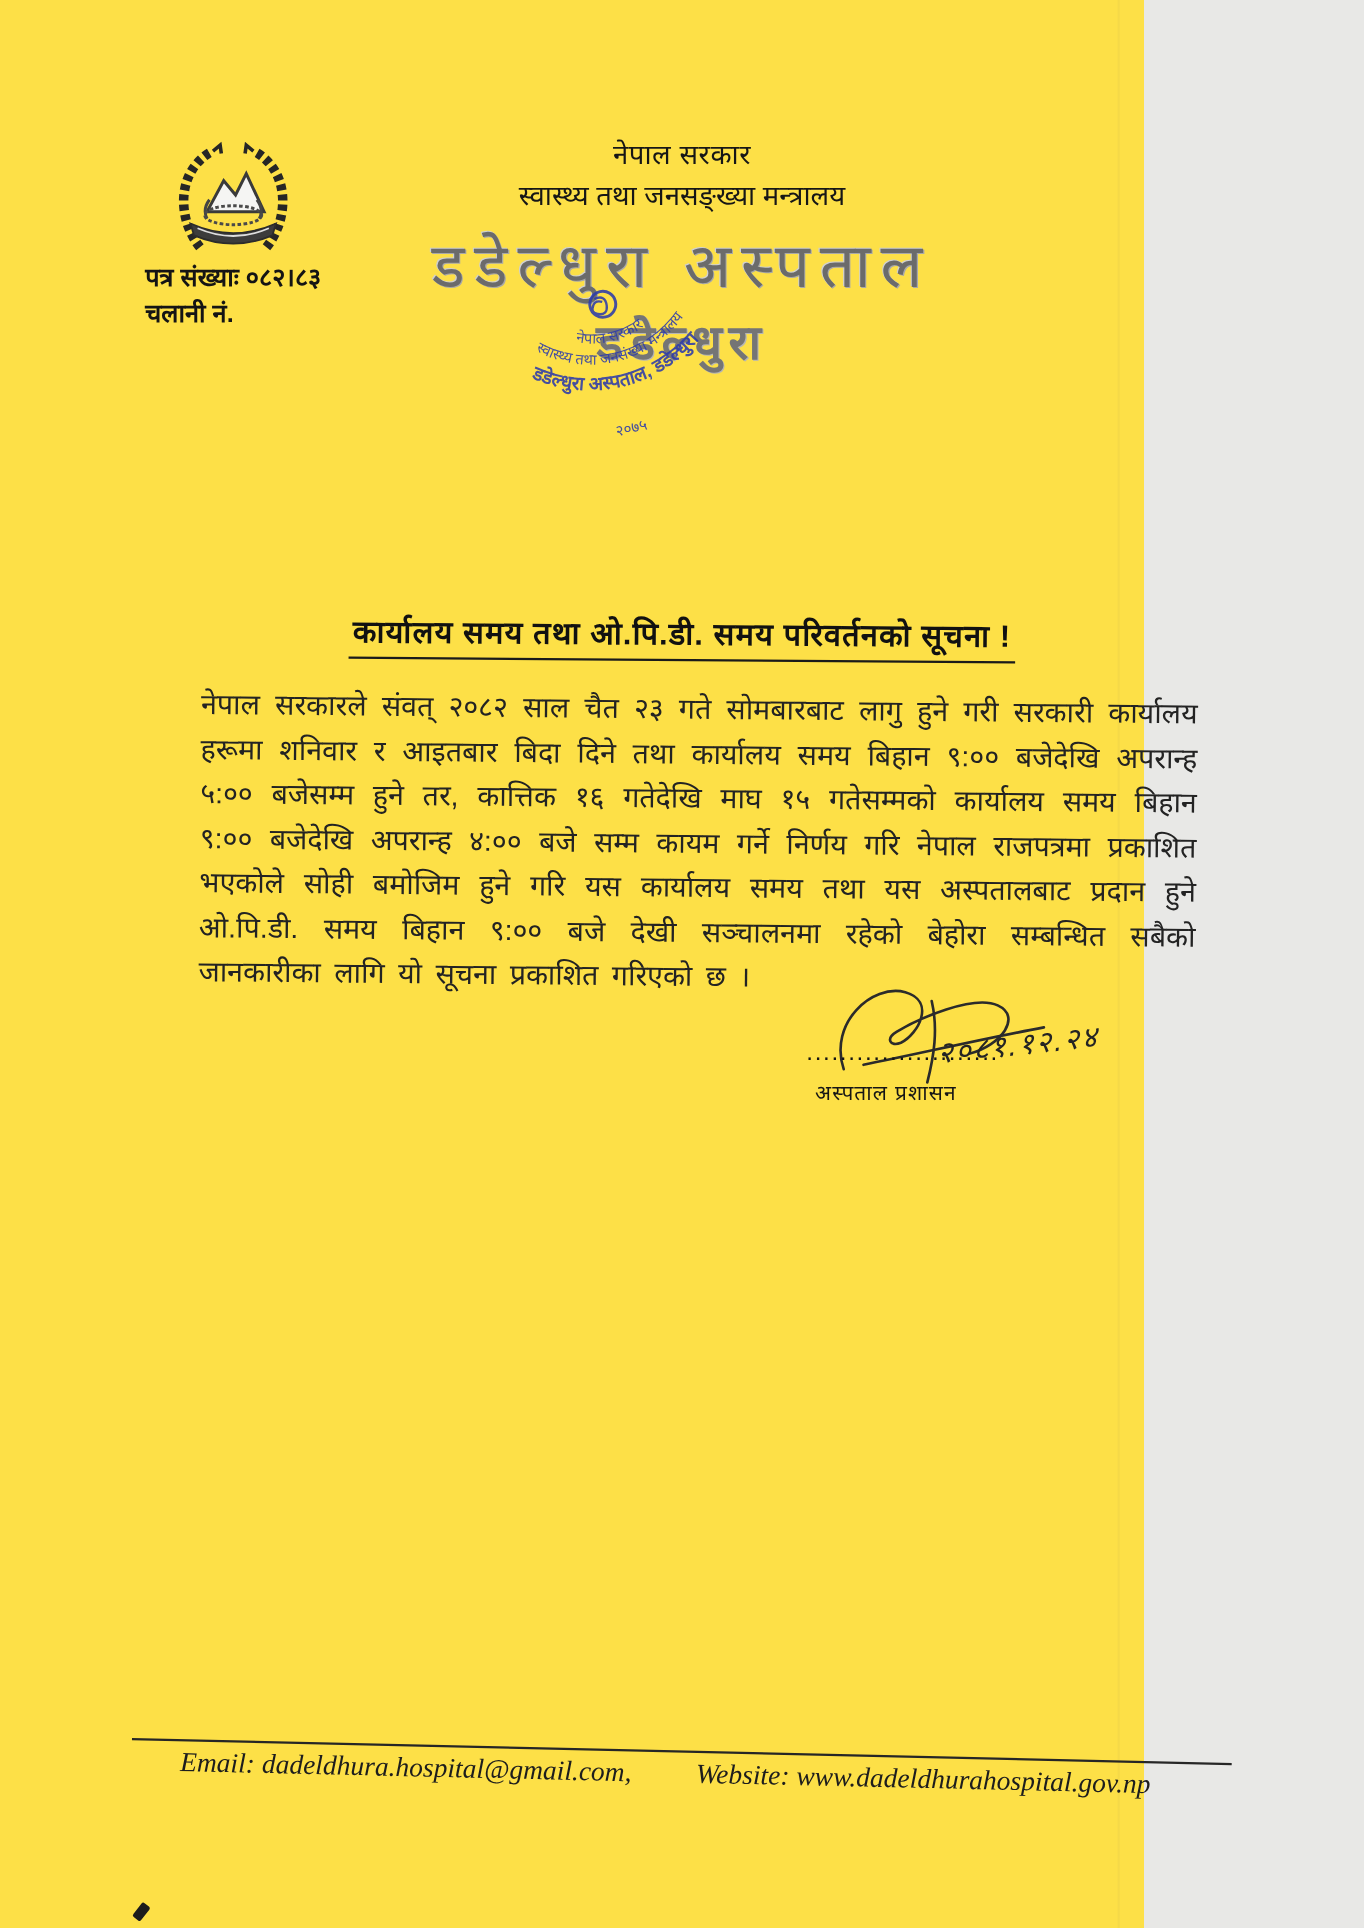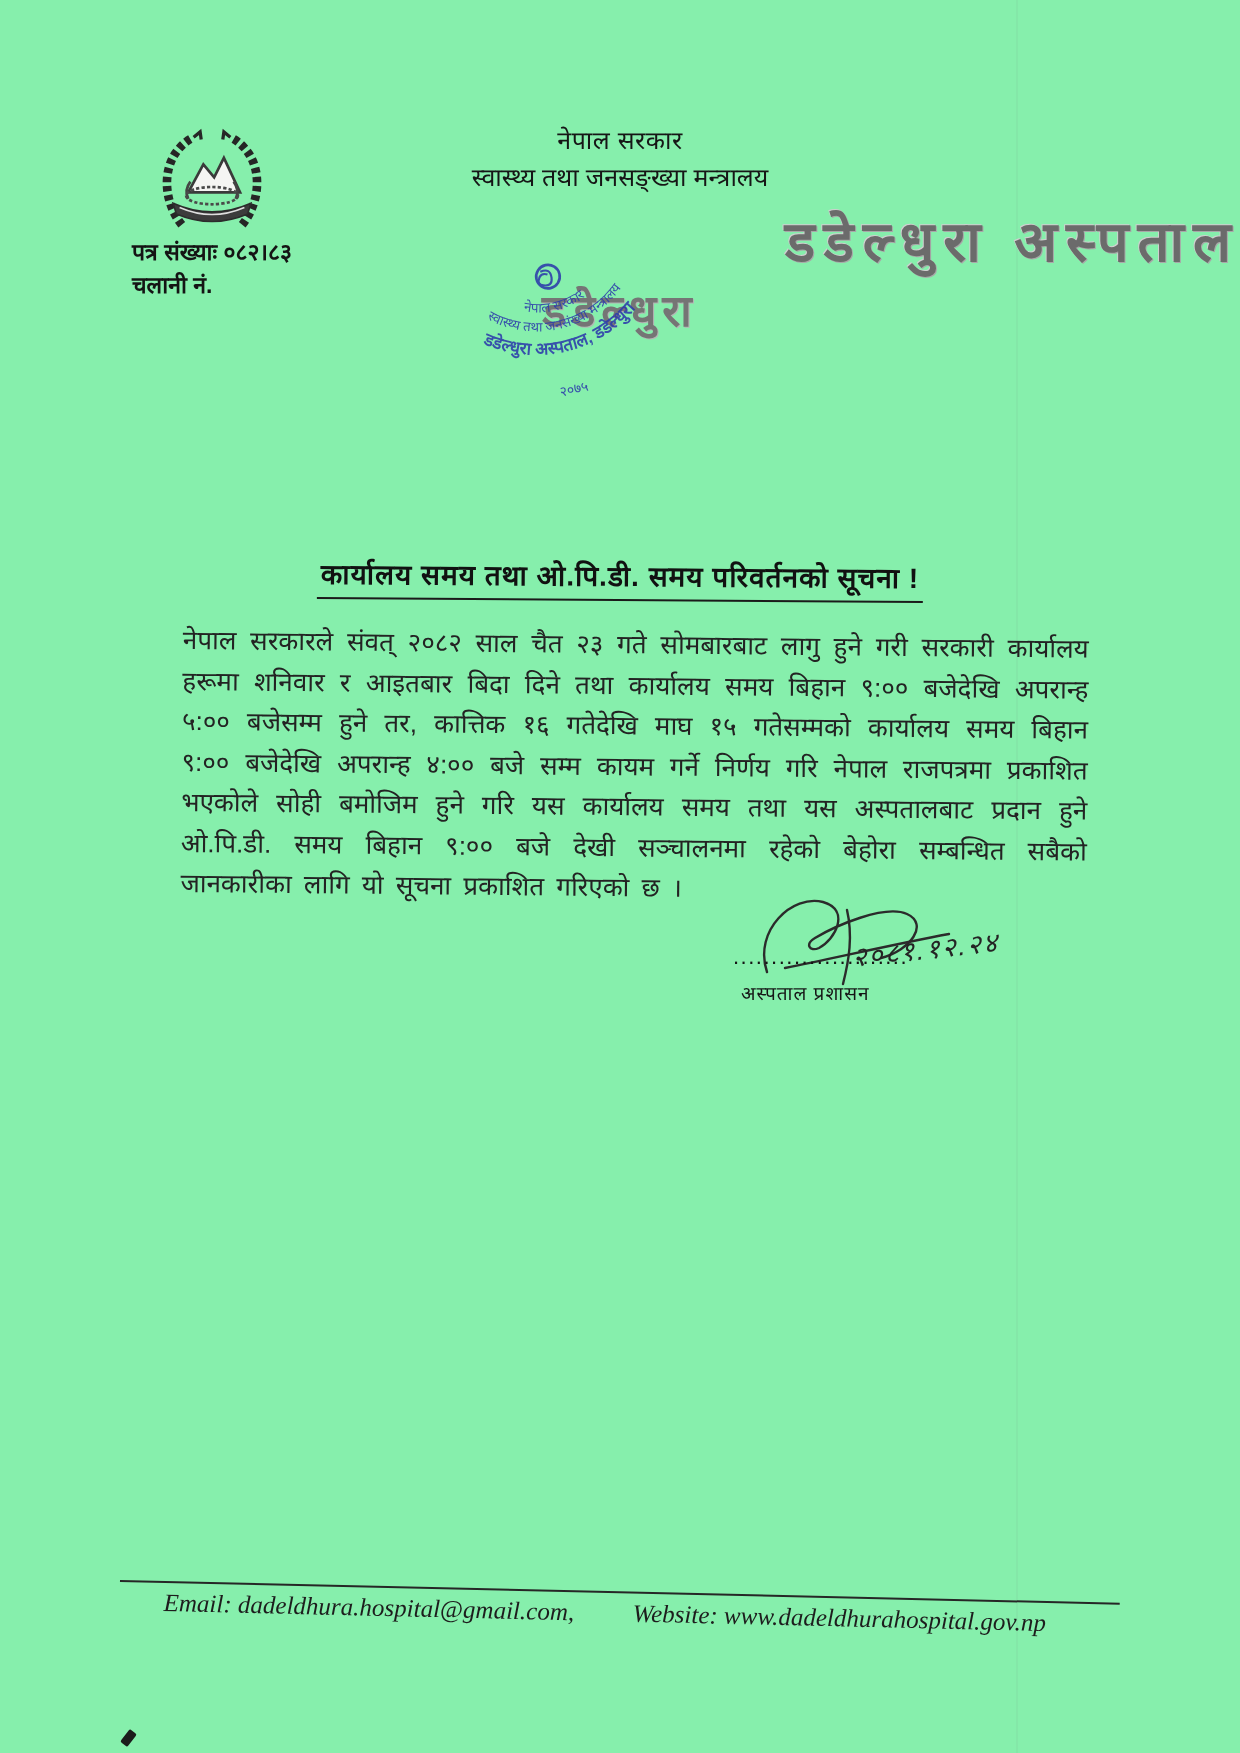--- a/index.html
+++ b/index.html
@@ -3,39 +3,38 @@
 <meta charset="utf-8">
 <style>
   html,body{margin:0;padding:0;}
   body{
     width:1240px;height:1753px;
     background:#e8e8e6;
     font-family:"Liberation Sans", sans-serif;
     overflow:hidden;
   }
   #page{
-    position:relative;width:1240px;height:1753px;
-    background:#86efac;
+    position:relative;width:1040px;height:1753px;
+    background:#fde047;
     color:#1e1e1e;
   }
   
   .streak{position:absolute;top:0;left:1016px;width:2px;height:100%;background:rgba(100,100,100,0.05);}
   .speck{position:absolute;left:124px;top:1730px;width:9px;height:16px;background:#1c1c1c;transform:rotate(38deg);border-radius:2px;}
 
   
   .emblem{position:absolute;left:158px;top:126px;width:108px;height:122px;}
   .hdr-center{position:absolute;left:0;top:122px;width:1240px;text-align:center;}
   .gov{font-size:25px;color:#161616;letter-spacing:0.5px;}
   .ministry{font-size:25px;margin-top:3px;color:#161616;}
   .hospital-big{
     margin-top:8px;
-    font-size:56px;font-weight:700;letter-spacing:9px;
+    font-size:56px;font-weight:400;letter-spacing:9px;
     color:#6b6b6b;
     text-shadow:1px 1px 0 #a8a8a8, -1px -1px 0 #cfcfcf;
-    text-align:right;
   }
   .district-big{
     margin-top:2px;
     font-size:44px;font-weight:800;letter-spacing:6px;
     color:#757575;
     text-shadow:1px 1px 0 #b5b5b5;
   }
   .refs{position:absolute;left:132px;top:236px;font-size:23px;color:#141414;line-height:33px;font-weight:bold;}
   .phones{position:absolute;left:828px;top:221px;font-size:18px;color:#2a2a2a;line-height:27px;white-space:nowrap;}
 

